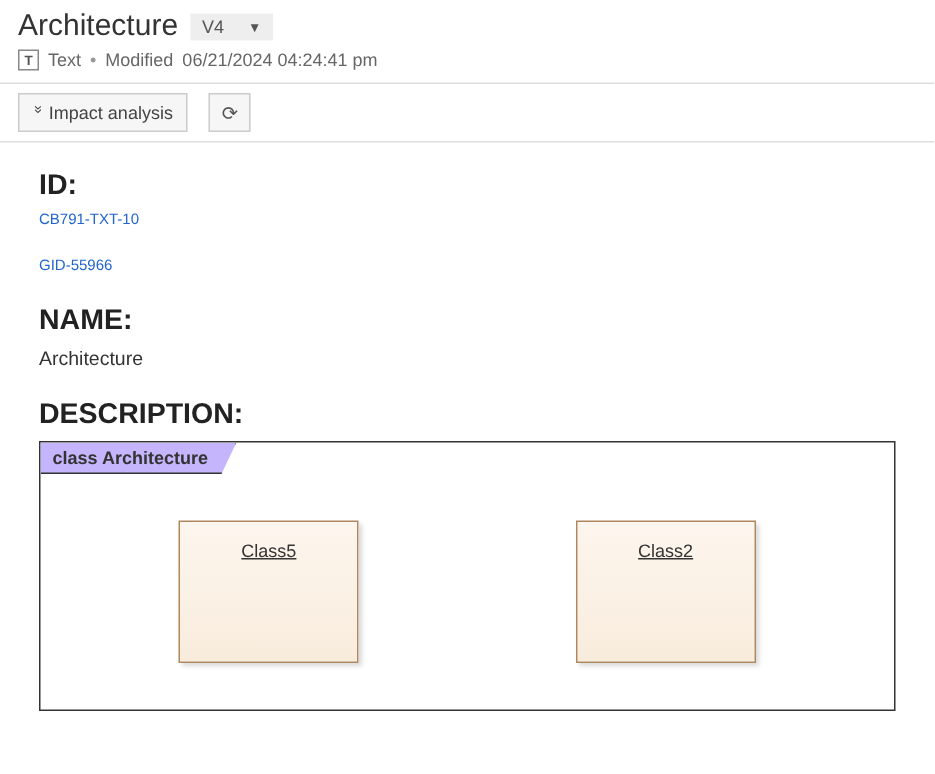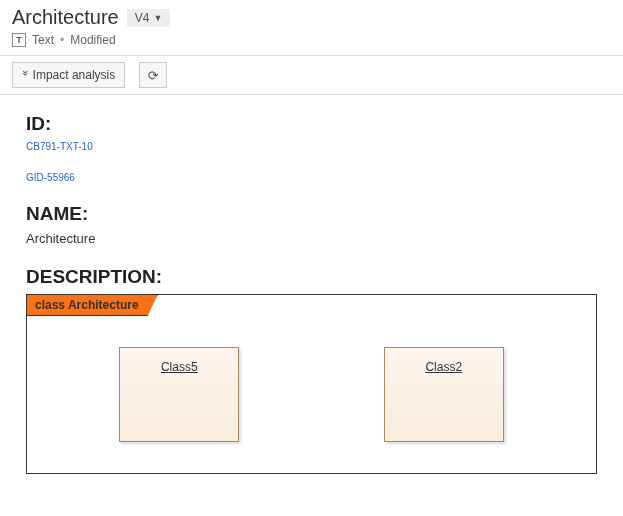--- a/index.html
+++ b/index.html
@@ -25,21 +25,21 @@
     font-weight: 400;
     color: #333;
   }
   .version-badge {
     background: #eee;
     padding: 2px 8px;
     font-size: 12px;
     color: #555;
     display: flex;
     align-items: center;
-    gap: 4px;
+    gap: 16px;
     cursor: pointer;
   }
   .version-badge .caret {
     font-size: 9px;
   }
   .meta-row {
     display: flex;
     align-items: center;
     gap: 6px;
     margin-top: 4px;
@@ -122,21 +122,21 @@
   }
   .frame-label {
     position: absolute;
     top: 0;
     left: 0;
     border-right: 1px solid #333;
     border-bottom: 1px solid #333;
     padding: 3px 18px 3px 8px;
     font-size: 12px;
     font-weight: bold;
-    background: #f97316;
+    background: #c4b5fd;
     clip-path: polygon(0 0, 100% 0, calc(100% - 10px) 100%, 0 100%);
   }
   .classes {
     display: flex;
     justify-content: space-around;
     align-items: center;
     height: 100%;
     padding: 30px 20px 10px 20px;
     text-decoration: underline;
   }
@@ -163,20 +163,21 @@
     <span class="version-badge">
       <span>V4</span>
       <span class="caret">▼</span>
     </span>
   </div>
   <div class="meta-row">
     <span class="text-icon">T</span>
     <span>Text</span>
     <span class="dot">•</span>
     <span>Modified</span>
+    <span>06/21/2024 04:24:41 pm</span>
   </div>
 </div>
 
 <div class="toolbar">
   <span class="btn">
     <span class="chev" style="transform: rotate(90deg); display: inline-block;">»</span>
     <span>Impact analysis</span>
   </span>
   <span class="btn-icon">
     <span>⟳</span>

